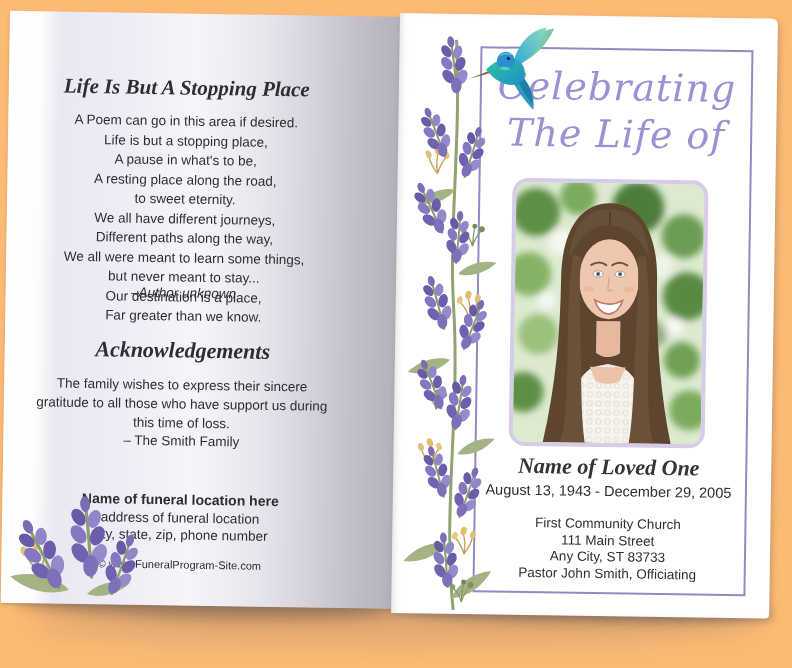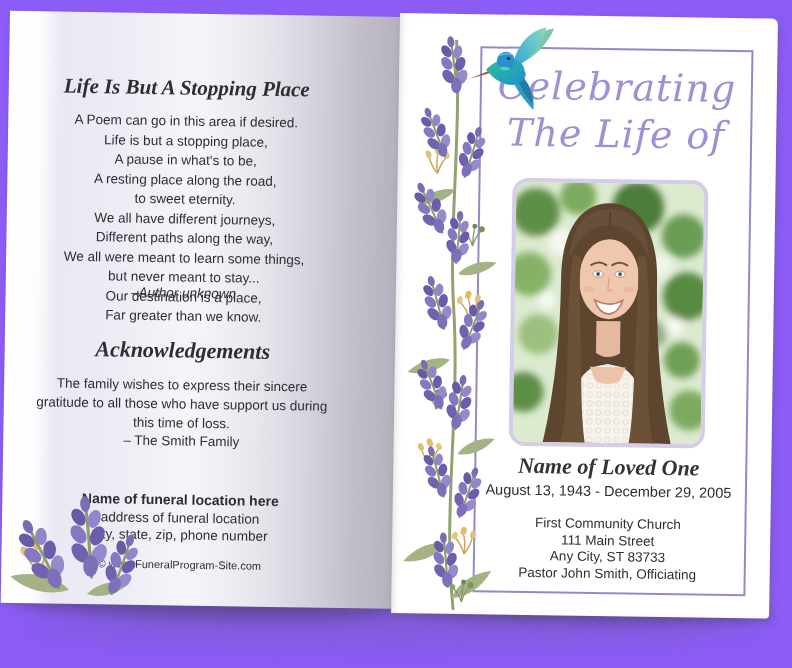--- a/index.html
+++ b/index.html
@@ -1,16 +1,16 @@
 <!DOCTYPE html>
 <html><head>
 <meta charset="utf-8">
 <style>
   html,body{margin:0;padding:0;background:#ffffff;}
-  .scene{position:relative;width:792px;height:668px;background:#8b5cf6;overflow:hidden;
+  .scene{position:relative;width:792px;height:668px;background:#fdba74;overflow:hidden;
          font-family:"Liberation Sans", sans-serif;}
   
   .ground-shadow{position:absolute;border-radius:50%;filter:blur(7px);}
   .gs-left{left:14px;top:594px;width:384px;height:24px;background:rgba(52,50,62,.42);transform:rotate(1.4deg);}
   .gs-right{left:398px;top:600px;width:374px;height:22px;background:rgba(52,50,62,.38);transform:rotate(0.8deg);}
   .gs-soft{left:30px;top:604px;width:730px;height:40px;background:rgba(90,88,100,.18);filter:blur(12px);}
 
   
   .page-left{position:absolute;left:10px;top:12px;width:392px;height:592px;
     transform:rotate(0.9deg);transform-origin:20% 0;

